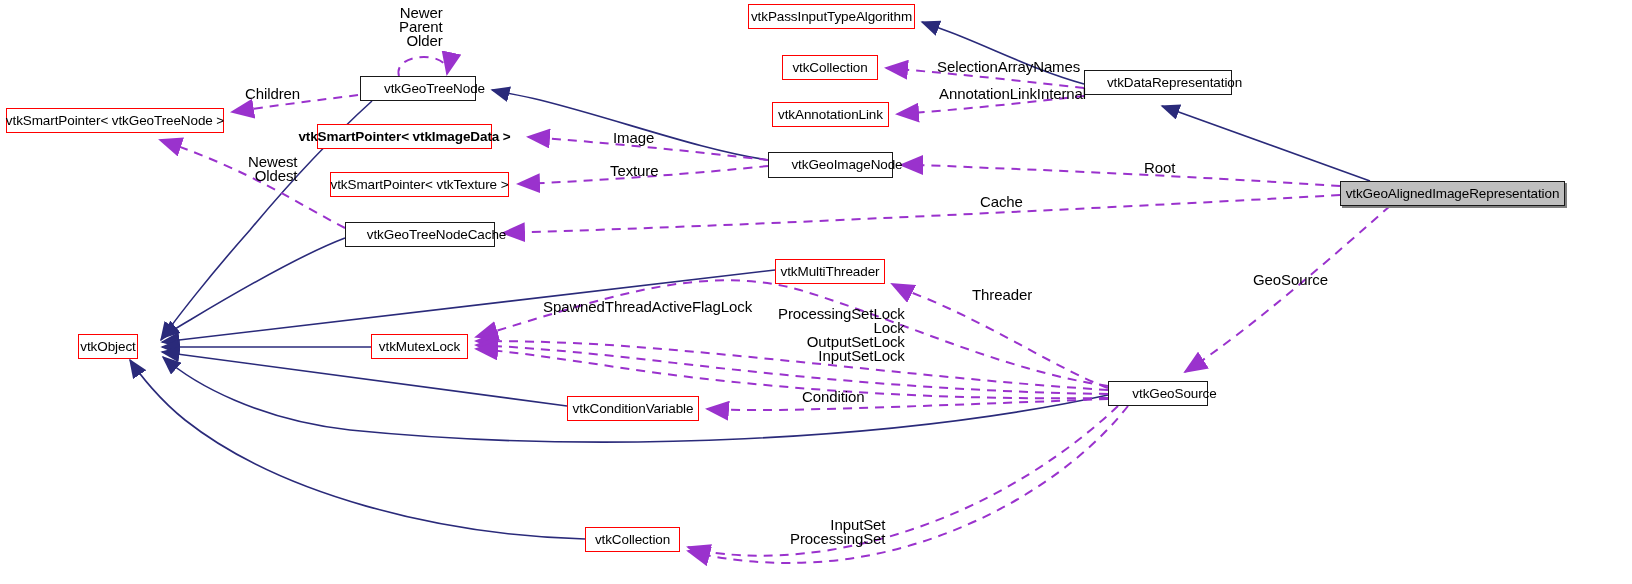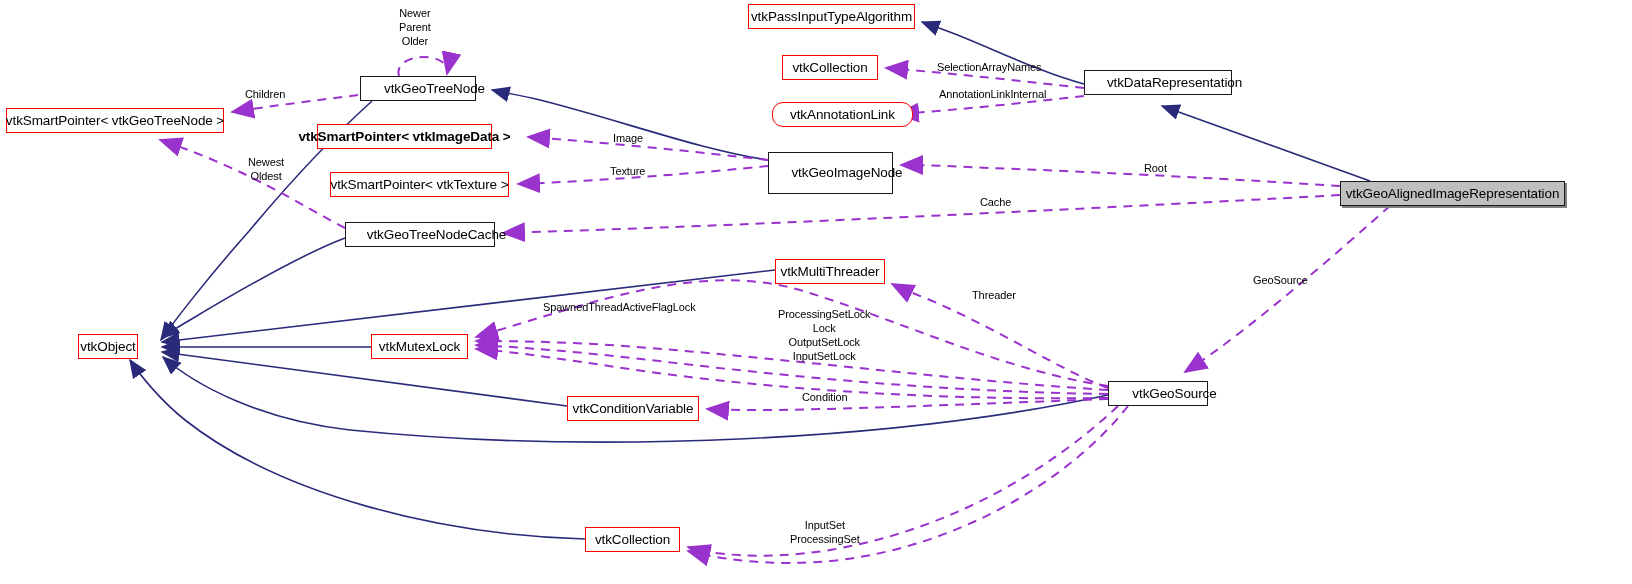--- a/index.html
+++ b/index.html
@@ -44,25 +44,25 @@
     border: 1.5px solid #191919;
     padding-left: 33px;
   }
   .node.focus {
     border: 1.5px solid #191919;
     background: #bfbfbf;
     box-shadow: 2px 2px 0 0 #808080;
   }
   .edge-label {
     position: absolute;
-    font-size: 11px;
+    font-size: 15px;
     line-height: 14px;
     color: #000000;
     white-space: nowrap;
-    text-align: center;
+    text-align: right;
     letter-spacing: -0.1px;
   }
 </style>
 </head>
 <body>
 
 <div id="diagram">
 
   <svg id="edges" viewBox="0 0 1632 584" xmlns="http://www.w3.org/2000/svg">
     <defs>
@@ -133,22 +133,22 @@
     </g>
   </svg>
 
   <div class="node red" style="left:6px;   top:108px; width:218px; height:25px;">vtkSmartPointer&lt; vtkGeoTreeNode &gt;</div>
   <div class="node black" style="left:360px; top:76px;  width:116px; height:25px;">vtkGeoTreeNode</div>
   <div class="node red" style="left:317px; top:124px; width:175px; height:25px;font-weight:bold;">vtkSmartPointer&lt; vtkImageData &gt;</div>
   <div class="node red" style="left:330px; top:172px; width:179px; height:25px;">vtkSmartPointer&lt; vtkTexture &gt;</div>
   <div class="node black" style="left:345px; top:222px; width:150px; height:25px;">vtkGeoTreeNodeCache</div>
   <div class="node red" style="left:748px; top:4px;   width:167px; height:25px;">vtkPassInputTypeAlgorithm</div>
   <div class="node red" style="left:782px; top:55px;  width:96px;  height:25px;">vtkCollection</div>
-  <div class="node red" style="left:772px; top:102px; width:141px; height:25px;border-radius:11px;">vtkAnnotationLink</div>
-  <div class="node black" style="left:768px; top:152px; width:125px; height:42px;">vtkGeoImageNode</div>
+  <div class="node red" style="left:772px; top:102px; width:117px; height:25px;">vtkAnnotationLink</div>
+  <div class="node black" style="left:768px; top:152px; width:125px; height:26px;">vtkGeoImageNode</div>
   <div class="node black" style="left:1084px;top:70px;  width:148px; height:25px;">vtkDataRepresentation</div>
   <div class="node focus" style="left:1340px;top:181px; width:225px; height:25px;">vtkGeoAlignedImageRepresentation</div>
   <div class="node red" style="left:775px; top:259px; width:110px; height:25px;">vtkMultiThreader</div>
   <div class="node red" style="left:78px;  top:334px; width:60px;  height:25px;">vtkObject</div>
   <div class="node red" style="left:371px; top:334px; width:97px;  height:25px;">vtkMutexLock</div>
   <div class="node red" style="left:567px; top:396px; width:132px; height:25px;">vtkConditionVariable</div>
   <div class="node black" style="left:1108px;top:381px; width:100px; height:25px;">vtkGeoSource</div>
   <div class="node red" style="left:585px; top:527px; width:95px;  height:25px;">vtkCollection</div>
 
   <div class="edge-label" style="left:399px;  top:6px;">Newer<br>Parent<br>Older</div>

